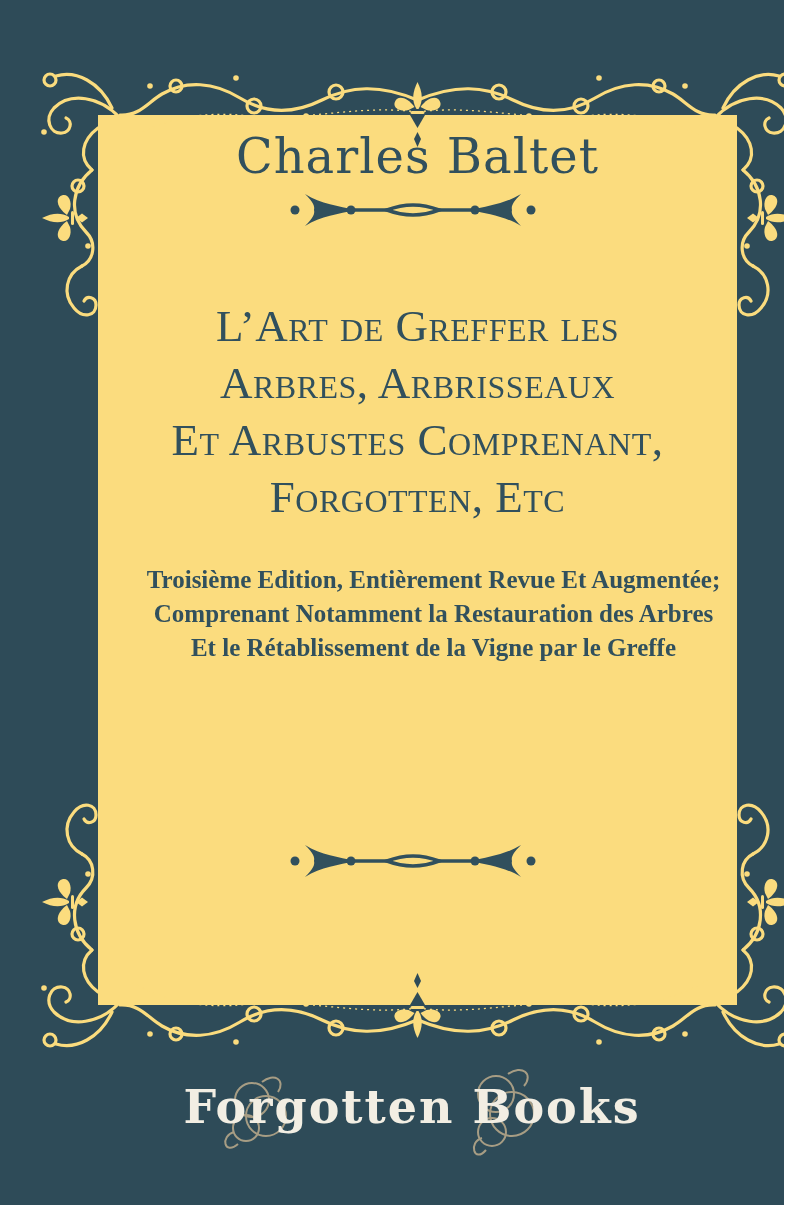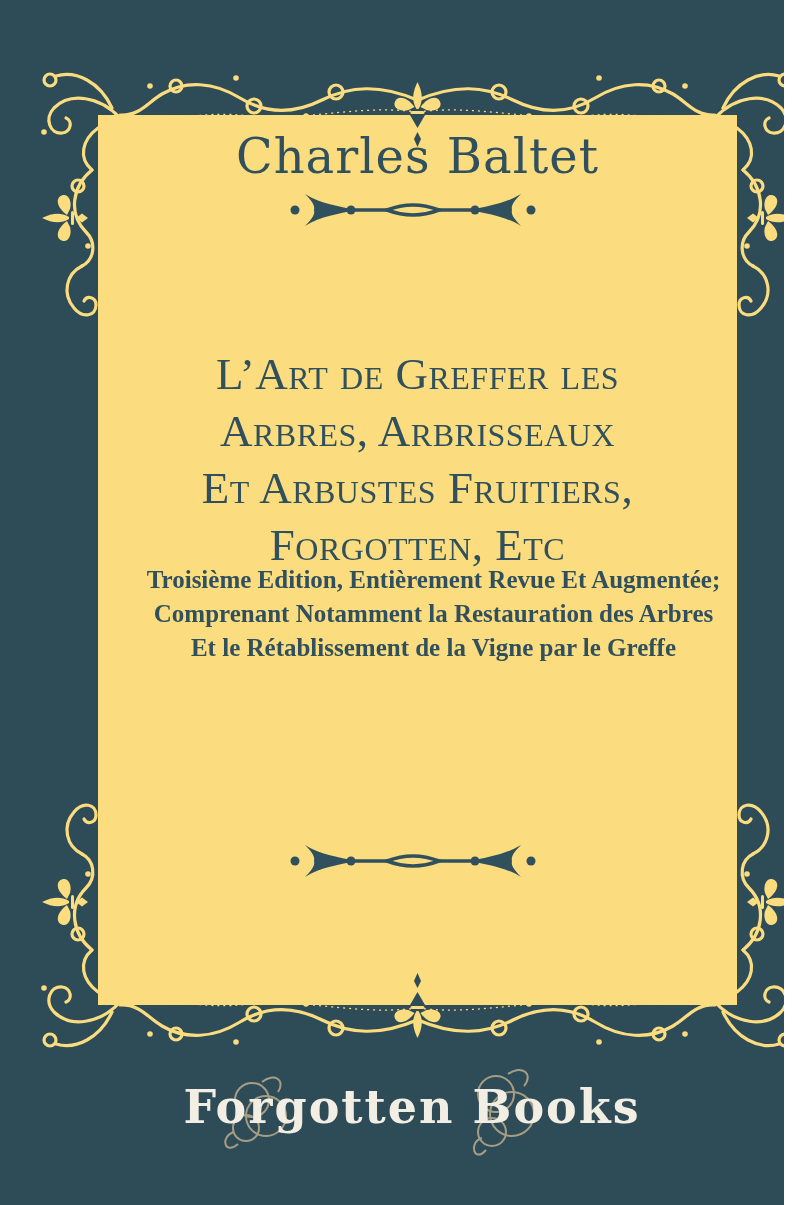--- a/index.html
+++ b/index.html
@@ -34,21 +34,20 @@
     color:var(--ink,#31505d);
     letter-spacing:1px;
   }
   .title{
     position:absolute;left:0;top:183px;width:100%;
     text-align:center;
     font-variant:small-caps;
     font-size:45px;line-height:57px;
     color:var(--ink,#31505d);
     letter-spacing:0.5px;
-    margin-top:48px;
   }
   .title span{display:block;}
   .subtitle{
     position:absolute;left:0;top:448px;width:100%;
     text-align:center;
     font-weight:bold;
     font-size:25px;line-height:34px;
     color:var(--ink,#31505d);
     padding-left:16px;
   }
@@ -74,21 +73,21 @@
 
 <div class="page">
 
   <div class="panel">
 
     <div class="author">Charles Baltet</div>
 
     <div class="title">
       <span>L’Art de Greffer les</span>
       <span>Arbres, Arbrisseaux</span>
-      <span>Et Arbustes Fruitiers,</span>
+      <span>Et Arbustes Comprenant,</span>
       <span>Forgotten, Etc</span>
     </div>
 
     <div class="subtitle">
       <span>Troisième Edition, Entièrement Revue Et Augmentée;</span>
       <span>Comprenant Notamment la Restauration des Arbres</span>
       <span>Et le Rétablissement de la Vigne par le Greffe</span>
     </div>
   </div>
 

